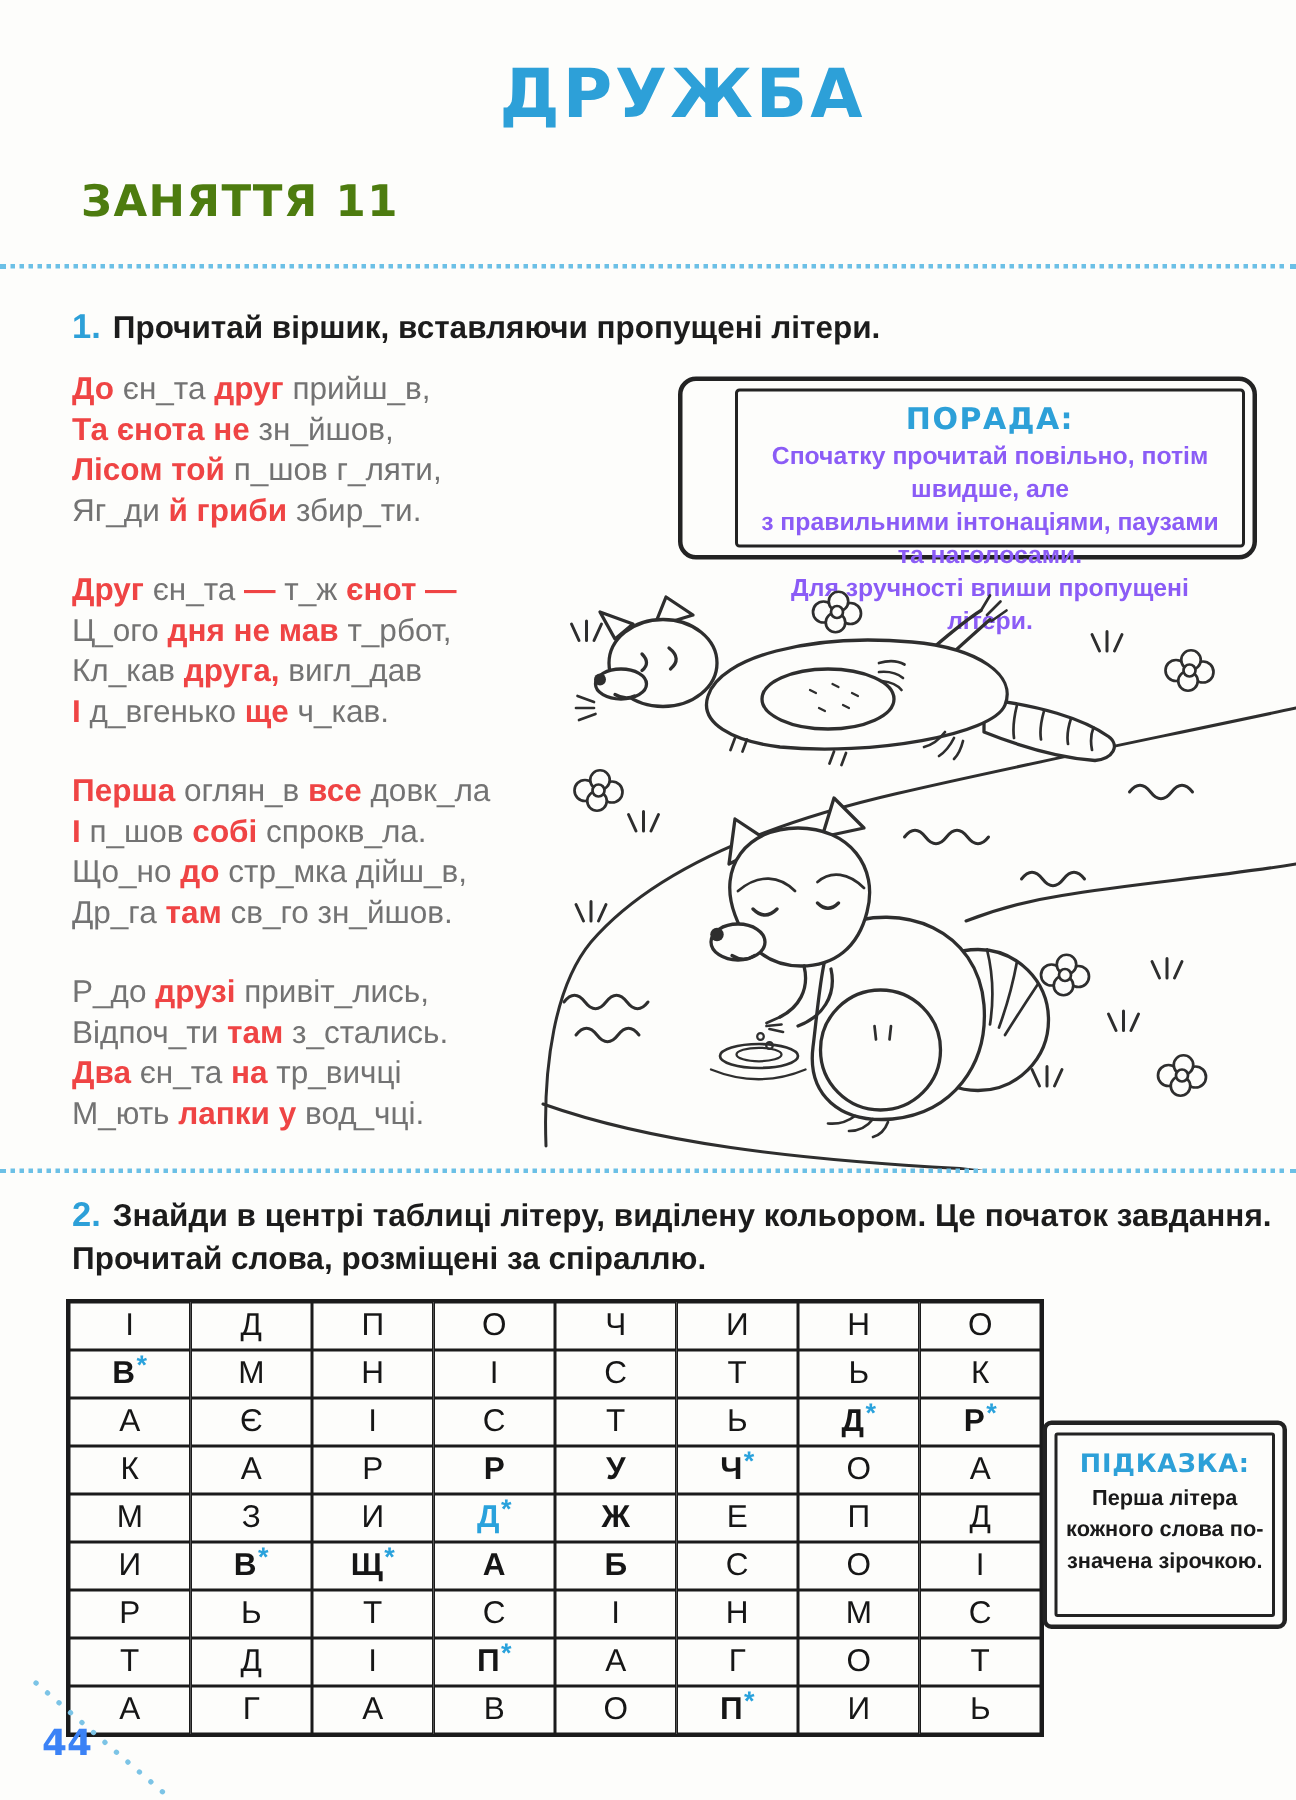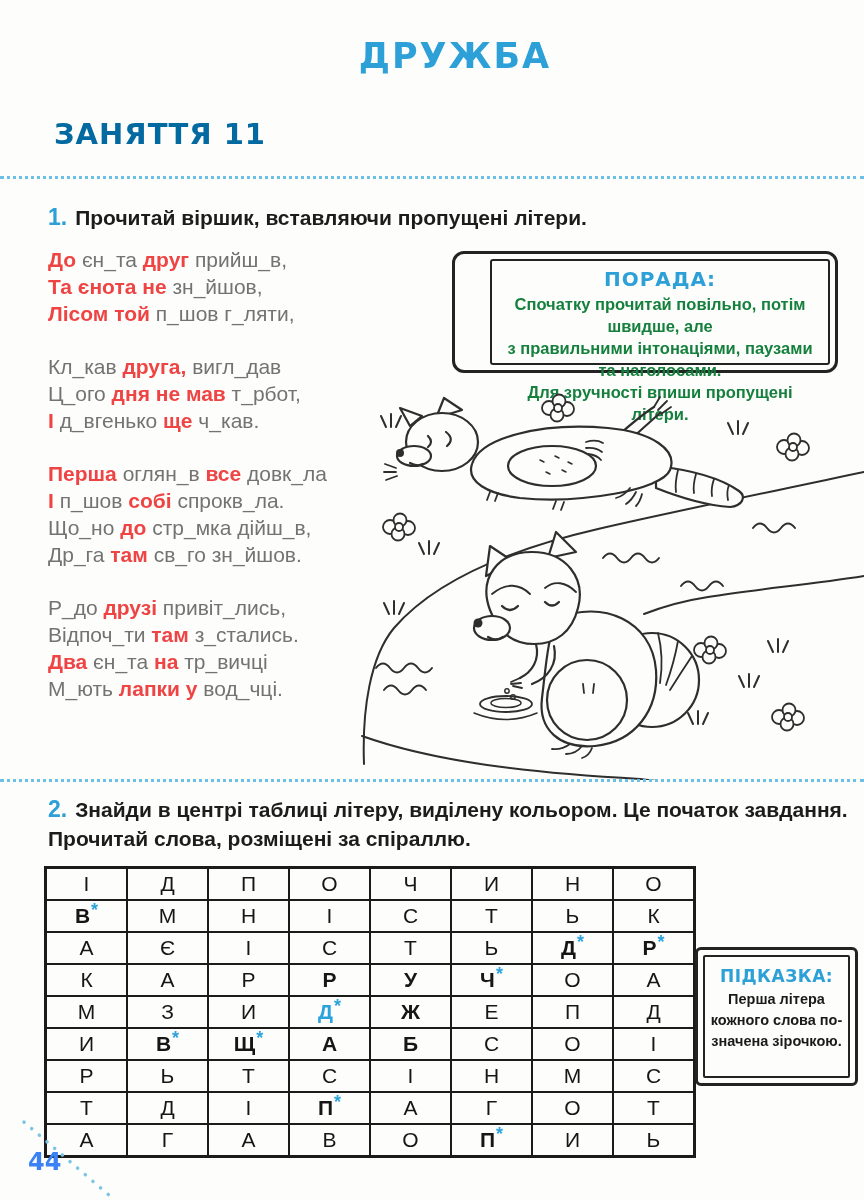--- a/index.html
+++ b/index.html
@@ -6,26 +6,26 @@
   body{
     width:864px;height:1200px;position:relative;overflow:hidden;
     background:#fdfdfb;
     font-family:"Liberation Sans",sans-serif;
     color:#1c1c1c;
   }
   
   .page-title{
     position:absolute;top:36px;left:0;width:100%;padding-left:46px;box-sizing:border-box;
     text-align:center;font-family:"DejaVu Sans",sans-serif;
-    font-size:35px;font-weight:bold;letter-spacing:2px;color:#2da0d8;
+    font-size:45px;font-weight:bold;letter-spacing:2px;color:#2da0d8;
   }
   .lesson-heading{
     position:absolute;top:117px;left:54px;
     font-family:"DejaVu Sans",sans-serif;
-    font-size:29px;font-weight:bold;letter-spacing:1px;color:#0369a1;
+    font-size:29px;font-weight:bold;letter-spacing:1px;color:#4d7c0f;
   }
   .dotted-sep{position:absolute;left:0;width:864px;height:0;border-top:3px dotted #6cc0e6;}
   #sep1{top:176px;}
   #sep2{top:779px;}
   
   .task-head{position:absolute;left:48px;font-size:21px;font-weight:bold;line-height:29px;}
   #task1-head{top:203px;width:700px;}
   #task2-head{top:795px;width:800px;}
   .task-num{color:#2da0d8;font-size:23px;font-weight:bold;margin-right:8px;}
   
@@ -33,21 +33,21 @@
   .stanza{margin-bottom:26px;}
   .pk{color:#ef4444;font-weight:bold;}
   .pb{color:#737373;font-weight:normal;}
   
   .frame-box{position:absolute;border:3px solid #232323;background:#fdfdfb;}
   .frame-inner{border:2px solid #232323;height:100%;box-sizing:border-box;text-align:center;}
   #advice-box{left:452px;top:251px;width:386px;height:122px;border-radius:12px;padding:5px;box-sizing:border-box;}
   #advice-box .frame-inner{border-radius:3px;padding:6px 8px;margin-left:30px;}
   .box-title{font-family:"DejaVu Sans",sans-serif;font-weight:bold;color:#2da0d8;}
   #advice-box .box-title{font-size:20px;letter-spacing:1px;margin-bottom:2px;}
-  #advice-box .boxline{font-size:16.5px;font-weight:bold;color:#15803d;line-height:22px;}
+  #advice-box .boxline{font-size:16.5px;font-weight:bold;color:#8b5cf6;line-height:22px;}
   #hint-box{left:695px;top:947px;width:163px;height:139px;border-radius:6px;padding:5px;box-sizing:border-box;}
   #hint-box .frame-inner{border-radius:2px;padding:9px 4px;}
   #hint-box .box-title{font-size:17px;letter-spacing:.5px;margin-bottom:3px;}
   #hint-box .boxline{font-size:14.5px;font-weight:bold;color:#1a1a1a;line-height:21px;}
   
   #illustration{position:absolute;left:340px;top:380px;width:524px;height:400px;}
   #illustration path,#illustration ellipse,#illustration circle{vector-effect:none;}
   
   .letter-grid{
     position:absolute;left:44px;top:866px;width:652px;
@@ -77,24 +77,26 @@
 
 <div class="dotted-sep" id="sep1"></div>
 
 <div class="task-head" id="task1-head"><span class="task-num">1.</span><span>Прочитай віршик, вставляючи пропущені літери.</span></div>
 
 <div class="poem">
     <div class="stanza">
       <div class="poem-line"><span class="pk">До </span><span class="pb">єн_та</span><span class="pk"> друг </span><span class="pb">прийш_в,</span></div>
       <div class="poem-line"><span class="pk">Та єнота не </span><span class="pb">зн_йшов,</span></div>
       <div class="poem-line"><span class="pk">Лісом той </span><span class="pb">п_шов г_ляти,</span></div>
+      <div class="poem-line"><span class="pb">Яг_ди</span><span class="pk"> й гриби </span><span class="pb">збир_ти.</span></div>
     </div>
     <div class="stanza">
+      <div class="poem-line"><span class="pk">Друг </span><span class="pb">єн_та</span><span class="pk"> — </span><span class="pb">т_ж</span><span class="pk"> єнот —</span></div>
+      <div class="poem-line"><span class="pb">Ц_ого</span><span class="pk"> дня не мав </span><span class="pb">т_рбот,</span></div>
       <div class="poem-line"><span class="pb">Кл_кав</span><span class="pk"> друга, </span><span class="pb">вигл_дав</span></div>
-      <div class="poem-line"><span class="pb">Ц_ого</span><span class="pk"> дня не мав </span><span class="pb">т_рбот,</span></div>
       <div class="poem-line"><span class="pk">І </span><span class="pb">д_вгенько</span><span class="pk"> ще </span><span class="pb">ч_кав.</span></div>
     </div>
     <div class="stanza">
       <div class="poem-line"><span class="pk">Перша </span><span class="pb">оглян_в</span><span class="pk"> все </span><span class="pb">довк_ла</span></div>
       <div class="poem-line"><span class="pk">І </span><span class="pb">п_шов</span><span class="pk"> собі </span><span class="pb">спрокв_ла.</span></div>
       <div class="poem-line"><span class="pb">Що_но</span><span class="pk"> до </span><span class="pb">стр_мка дійш_в,</span></div>
       <div class="poem-line"><span class="pb">Др_га</span><span class="pk"> там </span><span class="pb">св_го зн_йшов.</span></div>
     </div>
     <div class="stanza">
       <div class="poem-line"><span class="pb">Р_до</span><span class="pk"> друзі </span><span class="pb">привіт_лись,</span></div>

